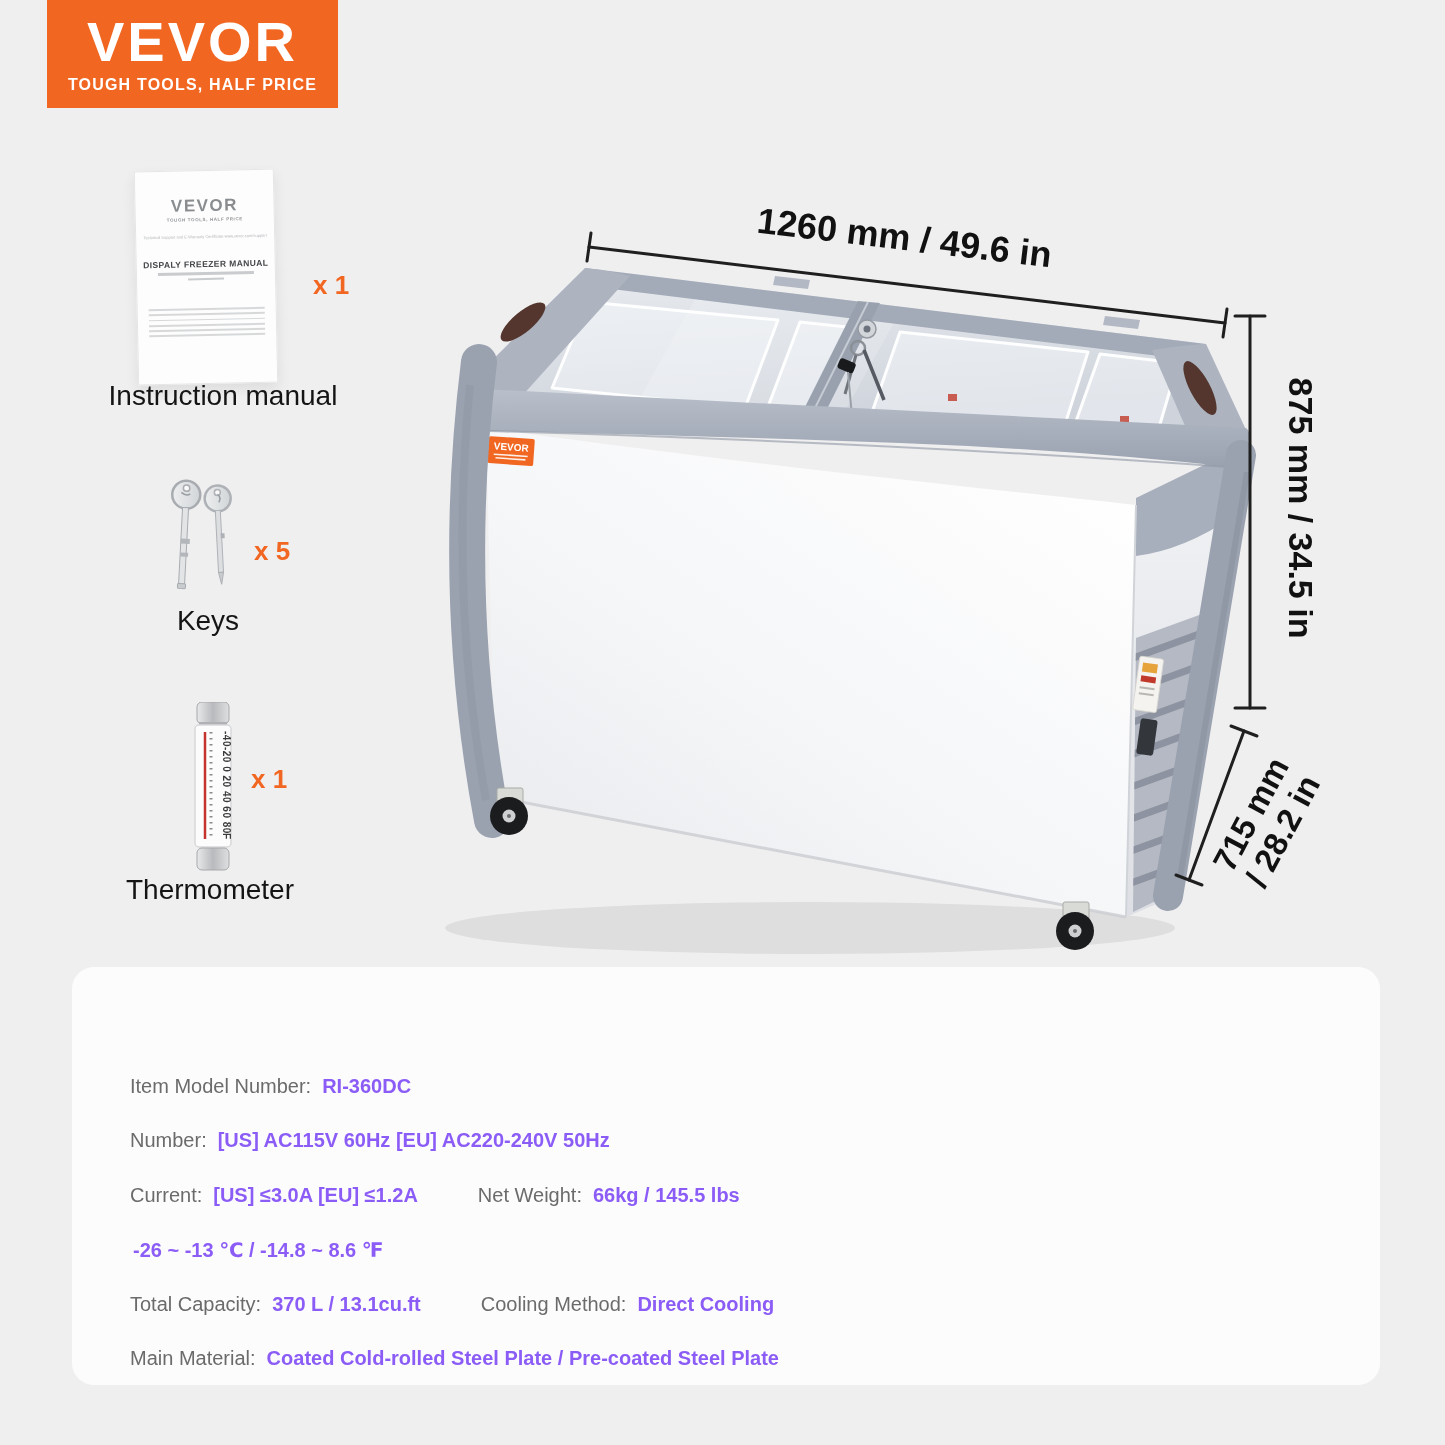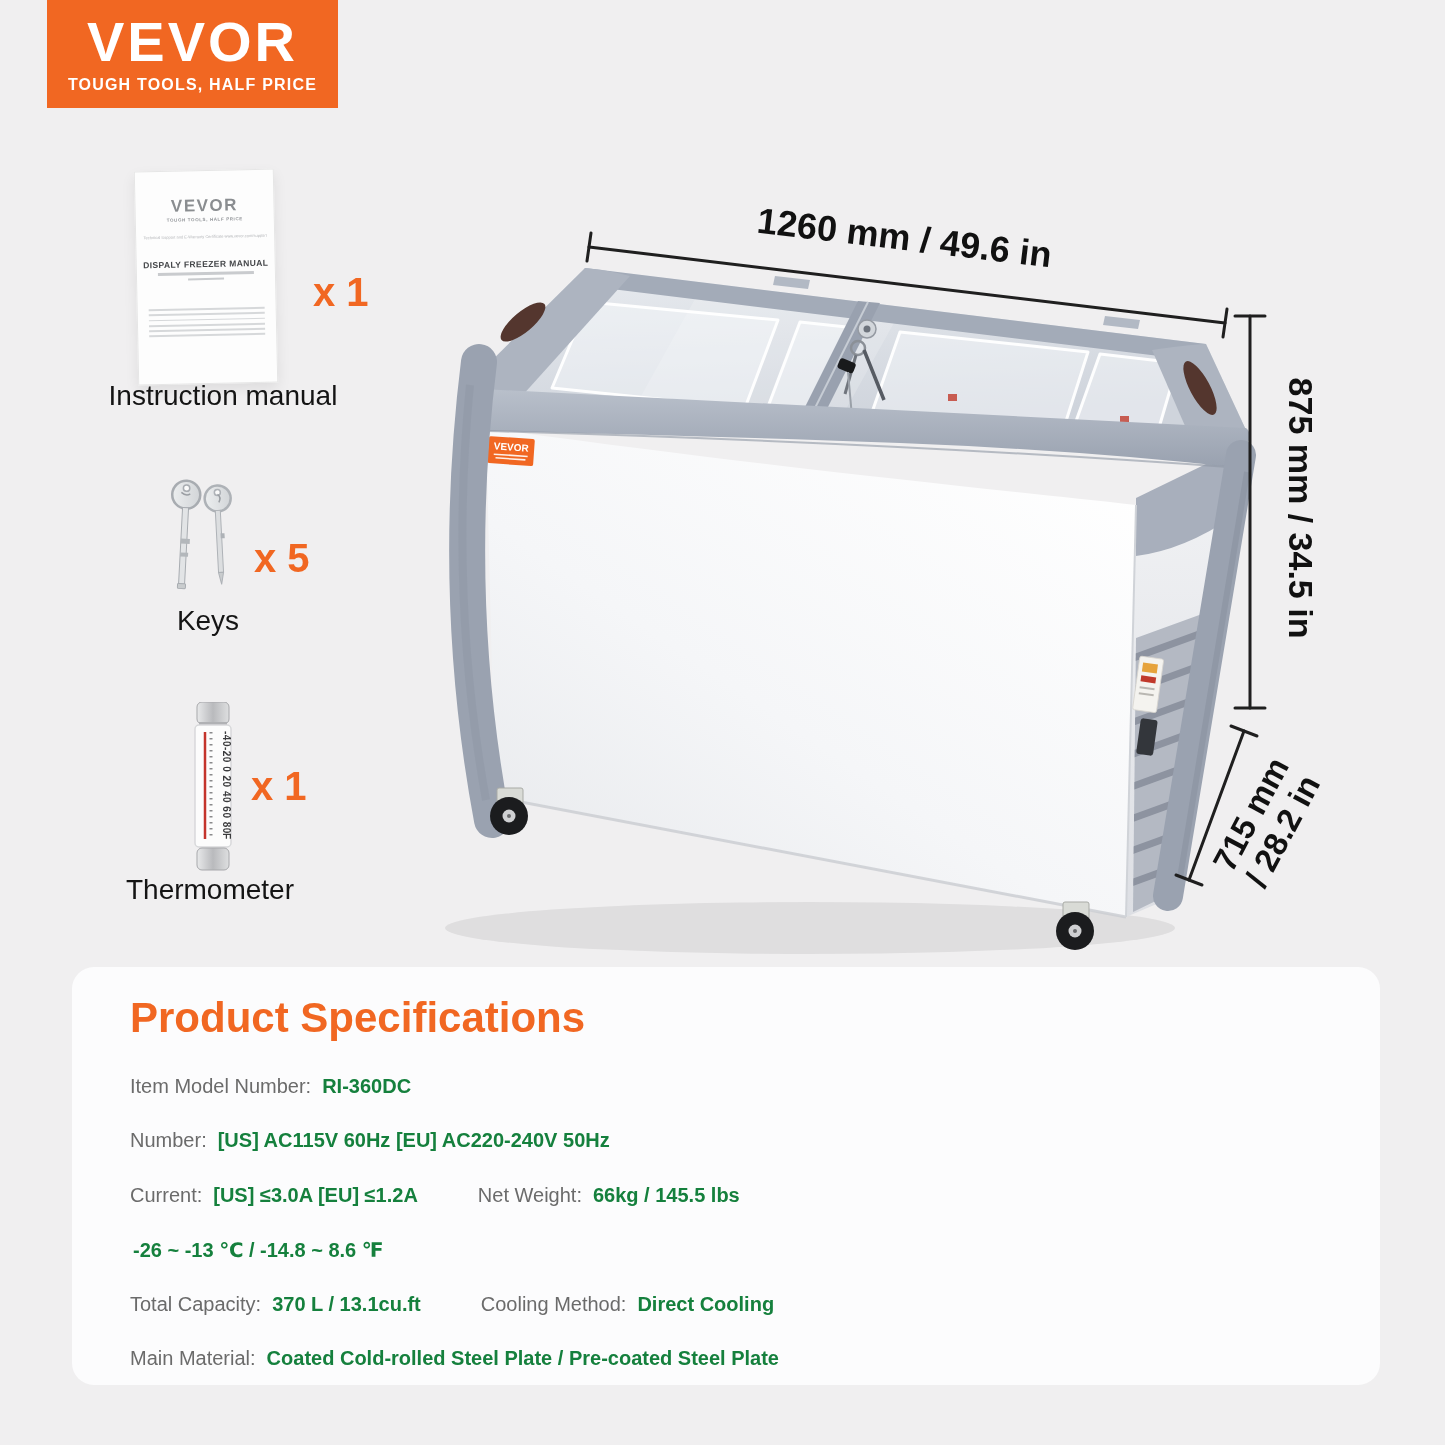--- a/index.html
+++ b/index.html
@@ -23,30 +23,30 @@
           transform:rotate(-1.2deg);text-align:center;}
   .manual .m-brand{margin-top:26px;font-weight:700;font-size:17px;letter-spacing:1.5px;color:#8a8d90;line-height:1;}
   .manual .m-tag{font-size:4.5px;font-weight:700;letter-spacing:.6px;color:#93969a;margin-top:3px;}
   .manual .m-support{font-size:4px;color:#b4b6b9;margin-top:12px;}
   .manual .m-title{font-size:8.5px;font-weight:700;letter-spacing:.4px;color:#45474a;margin-top:20px;}
   .manual .bar{height:2.5px;background:#c9cbce;margin:3px auto 0;width:78%;}
   .manual .bar.thin{height:1.8px;background:#d6d8da;width:84%;margin-top:3.5px;}
   .manual .para{margin-top:28px;}
 
   
-  .qty{color:#f16722;font-weight:700;font-size:40px;line-height:1;}
+  .qty{color:#f16722;font-weight:700;font-size:26px;line-height:1;}
   .item-label{color:#141414;font-size:28px;text-align:center;line-height:1;}
 
   
   .panel{left:72px;top:967px;width:1308px;height:418px;background:#fcfcfd;border-radius:22px;}
   .panel .title{position:absolute;left:58px;top:28px;font-size:42px;font-weight:700;color:#f16722;line-height:1.1;}
   .spec-body{position:absolute;left:58px;top:92px;right:30px;}
   .spec-row{height:54.5px;display:flex;align-items:center;font-size:20px;white-space:nowrap;}
   .spec-row .lbl{color:#6b6b6b;}
-  .spec-row .val{color:#15803d;font-weight:700;margin-left:11px;}
+  .spec-row .val{color:#8b5cf6;font-weight:700;margin-left:11px;}
   .spec-row .lbl2{color:#6b6b6b;margin-left:60px;}
   .spec-row .val.wide{margin-left:3px;}
 
   
   .dim{font-weight:700;color:#111;text-align:center;line-height:1.1;}
   .dim-w{left:584px;top:218px;width:640px;height:48px;font-size:36px;transform:rotate(6.8deg);}
   .dim-h{left:1087px;top:486px;width:420px;height:44px;font-size:34px;transform:rotate(90deg);}
   .dim-d{left:1155px;top:782px;width:240px;height:90px;font-size:33px;transform:rotate(-62deg);}
 
   svg text{font-family:"Liberation Sans","DejaVu Sans",sans-serif;}
@@ -269,21 +269,20 @@
 </svg>
 
 <div class="abs dim dim-w">1260 mm / 49.6 in</div>
 <div class="abs dim dim-h">875 mm / 34.5 in</div>
 <div class="abs dim dim-d">
   <div>715 mm</div>
   <div>/ 28.2 in</div>
 </div>
 
 <div class="abs panel">
-  <div class="title">Product Specifications</div>
   <div class="spec-body">
     <div class="spec-row">
       <span class="lbl">Item Model Number:</span>
       <span class="val">RI-360DC</span>
     </div>
     <div class="spec-row">
       <span class="lbl">Number:</span>
       <span class="val">[US] AC115V 60Hz [EU] AC220-240V 50Hz</span>
     </div>
     <div class="spec-row">

